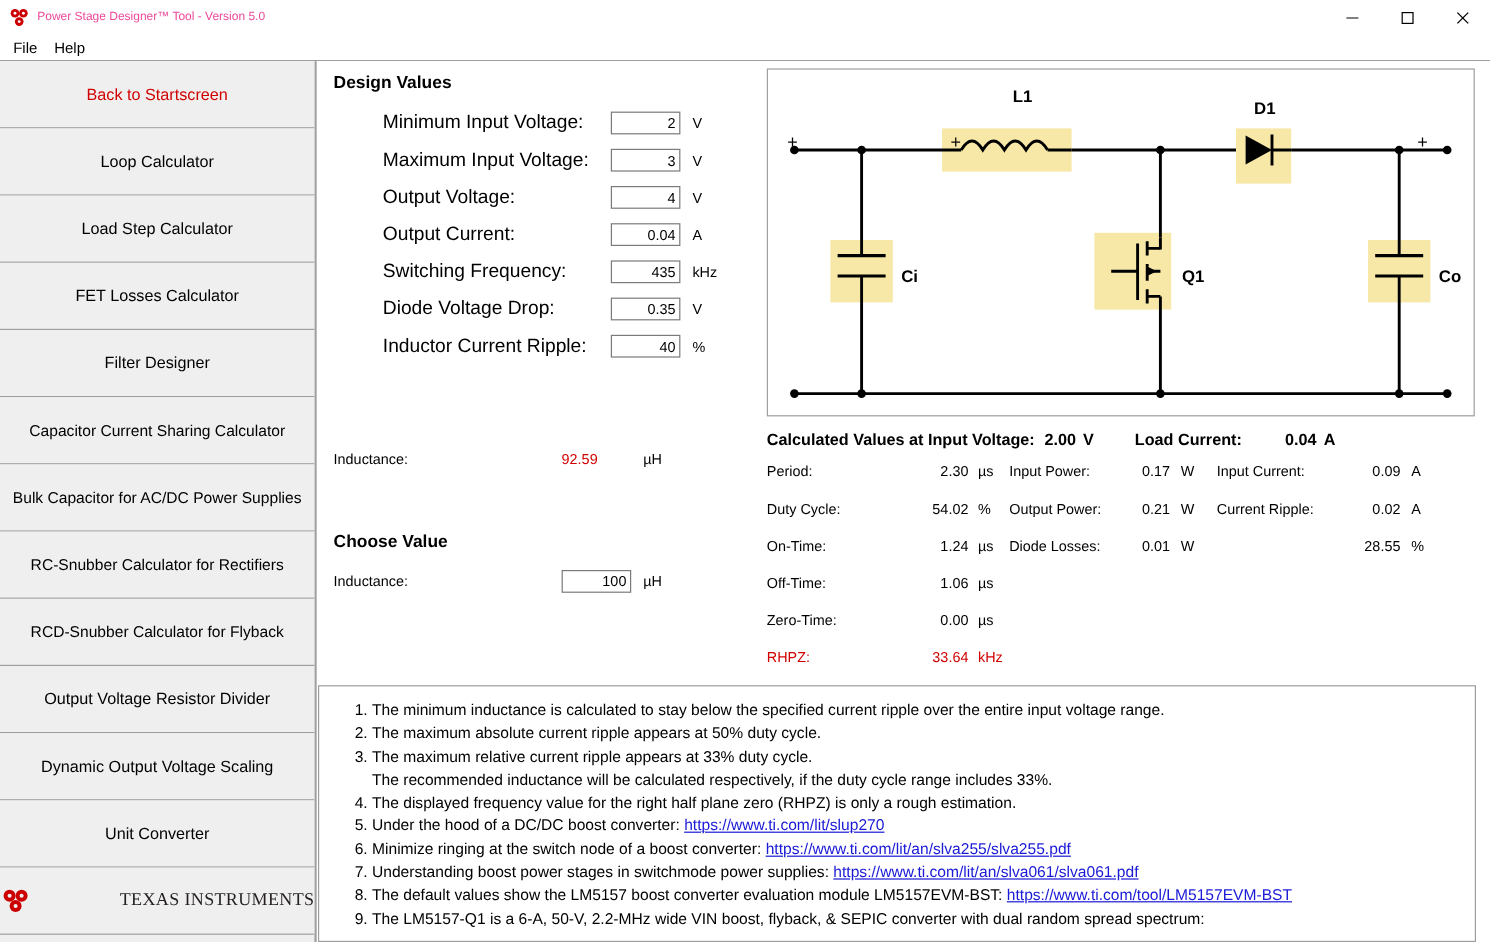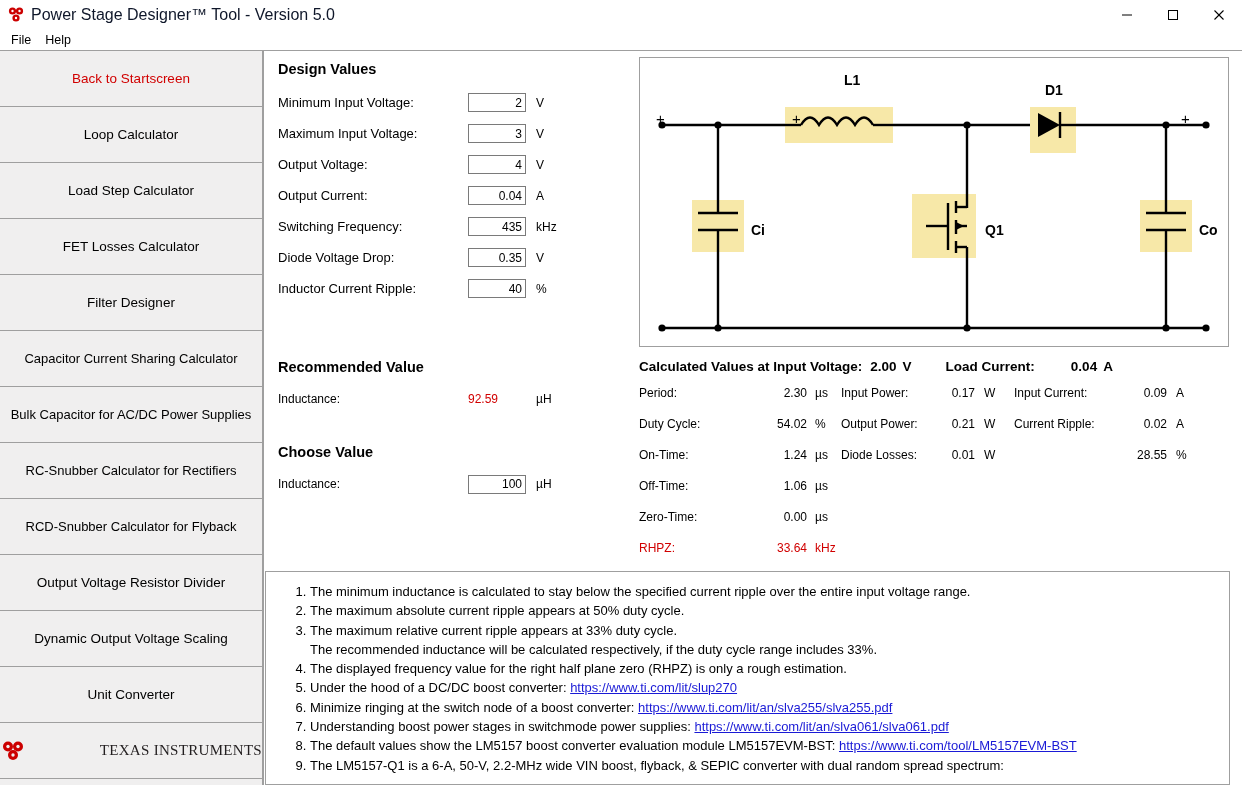--- a/index.html
+++ b/index.html
@@ -19,22 +19,22 @@
     background: #ffffff;
     border-bottom: 1px solid #ffffff;
   }
   #app-logo {
     width: 18px; height: 18px;
     margin-left: 7px; margin-right: 6px;
     position: relative;
     flex: 0 0 auto;
   }
   #title-text {
-    font-size: 16px;
-    color: #0f172a;
+    font-size: 10px;
+    color: #ec4899;
     white-space: nowrap;
   }
   #win-controls {
     margin-left: auto;
     display: flex;
     height: 30px;
   }
   .win-btn {
     width: 46px; height: 30px;
     display: flex; align-items: center; justify-content: center;
@@ -122,21 +122,22 @@
     left: 14px; top: 10px;
     width: 360px;
   }
   .dv-row {
     display: flex;
     align-items: center;
     height: 31px;
   }
   .dv-label {
     width: 190px;
-    font-size: 13px;
+    font-size: 16px;
+    margin-left: 41px;
   }
   .dv-input {
     width: 58px;
     height: 19px;
     border: 1px solid #7a7a7a;
     background: #fff;
     text-align: right;
     font-size: 12px;
     padding: 0 3px;
     font-family: "Liberation Sans", sans-serif;
@@ -341,21 +342,20 @@
       </div>
 
       <div class="dv-row">
         <div class="dv-label">Inductor Current Ripple:</div>
         <input class="dv-input" type="text" value="40" style="">
         <div class="dv-unit">%</div>
       </div>
     </div>
 
     <div id="recommended">
-      <div class="panel-title">Recommended Value</div>
       <div style="height:10px"></div>
       <div class="rv-row">
         <div class="rv-label">Inductance:</div>
         <div class="rv-value">92.59</div>
         <div class="rv-unit">µH</div>
       </div>
     </div>
 
     <div id="choose">
       <div class="panel-title">Choose Value</div>

